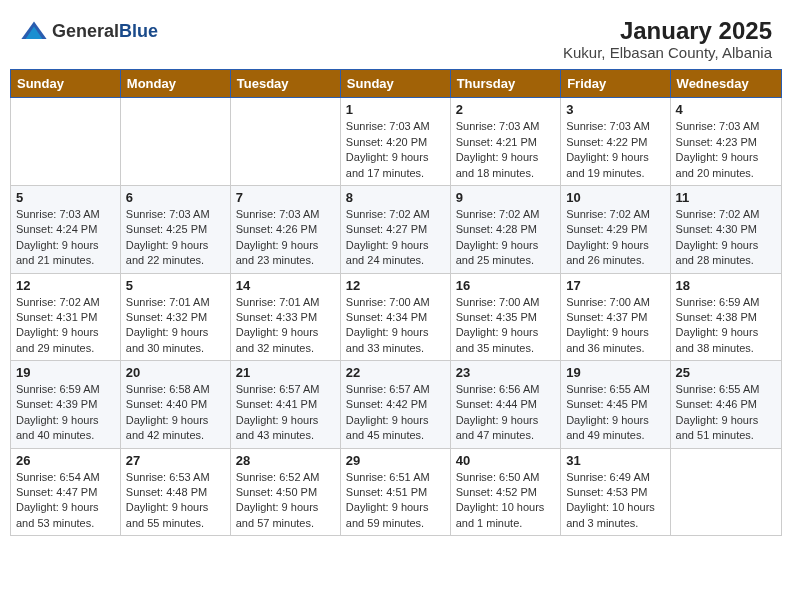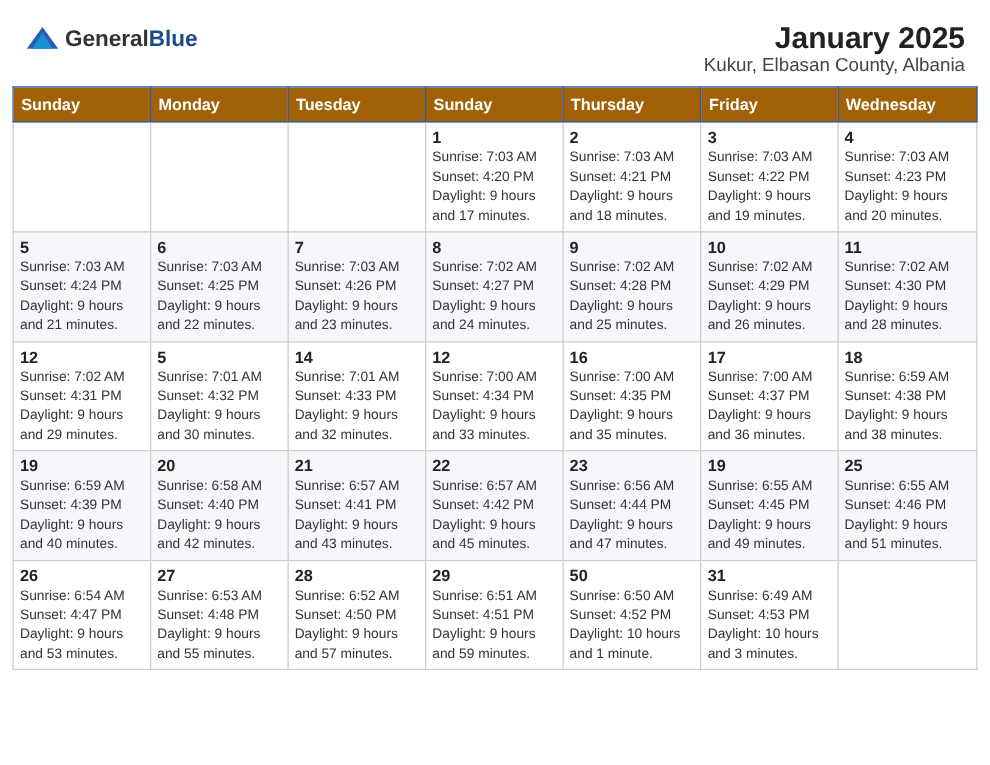--- a/index.html
+++ b/index.html
@@ -253,21 +253,21 @@
         </td>
         <td>
           <span class="day-number">28</span>
           <div class="day-info">Sunrise: 6:52 AM<br>Sunset: 4:50 PM<br>Daylight: 9 hours and 57 minutes.</div>
         </td>
         <td>
           <span class="day-number">29</span>
           <div class="day-info">Sunrise: 6:51 AM<br>Sunset: 4:51 PM<br>Daylight: 9 hours and 59 minutes.</div>
         </td>
         <td>
-          <span class="day-number">50</span>
+          <span class="day-number">40</span>
           <div class="day-info">Sunrise: 6:50 AM<br>Sunset: 4:52 PM<br>Daylight: 10 hours and 1 minute.</div>
         </td>
         <td>
           <span class="day-number">31</span>
           <div class="day-info">Sunrise: 6:49 AM<br>Sunset: 4:53 PM<br>Daylight: 10 hours and 3 minutes.</div>
         </td>
         <td class="empty"></td>
       </tr>
     </tbody>
 </table>

